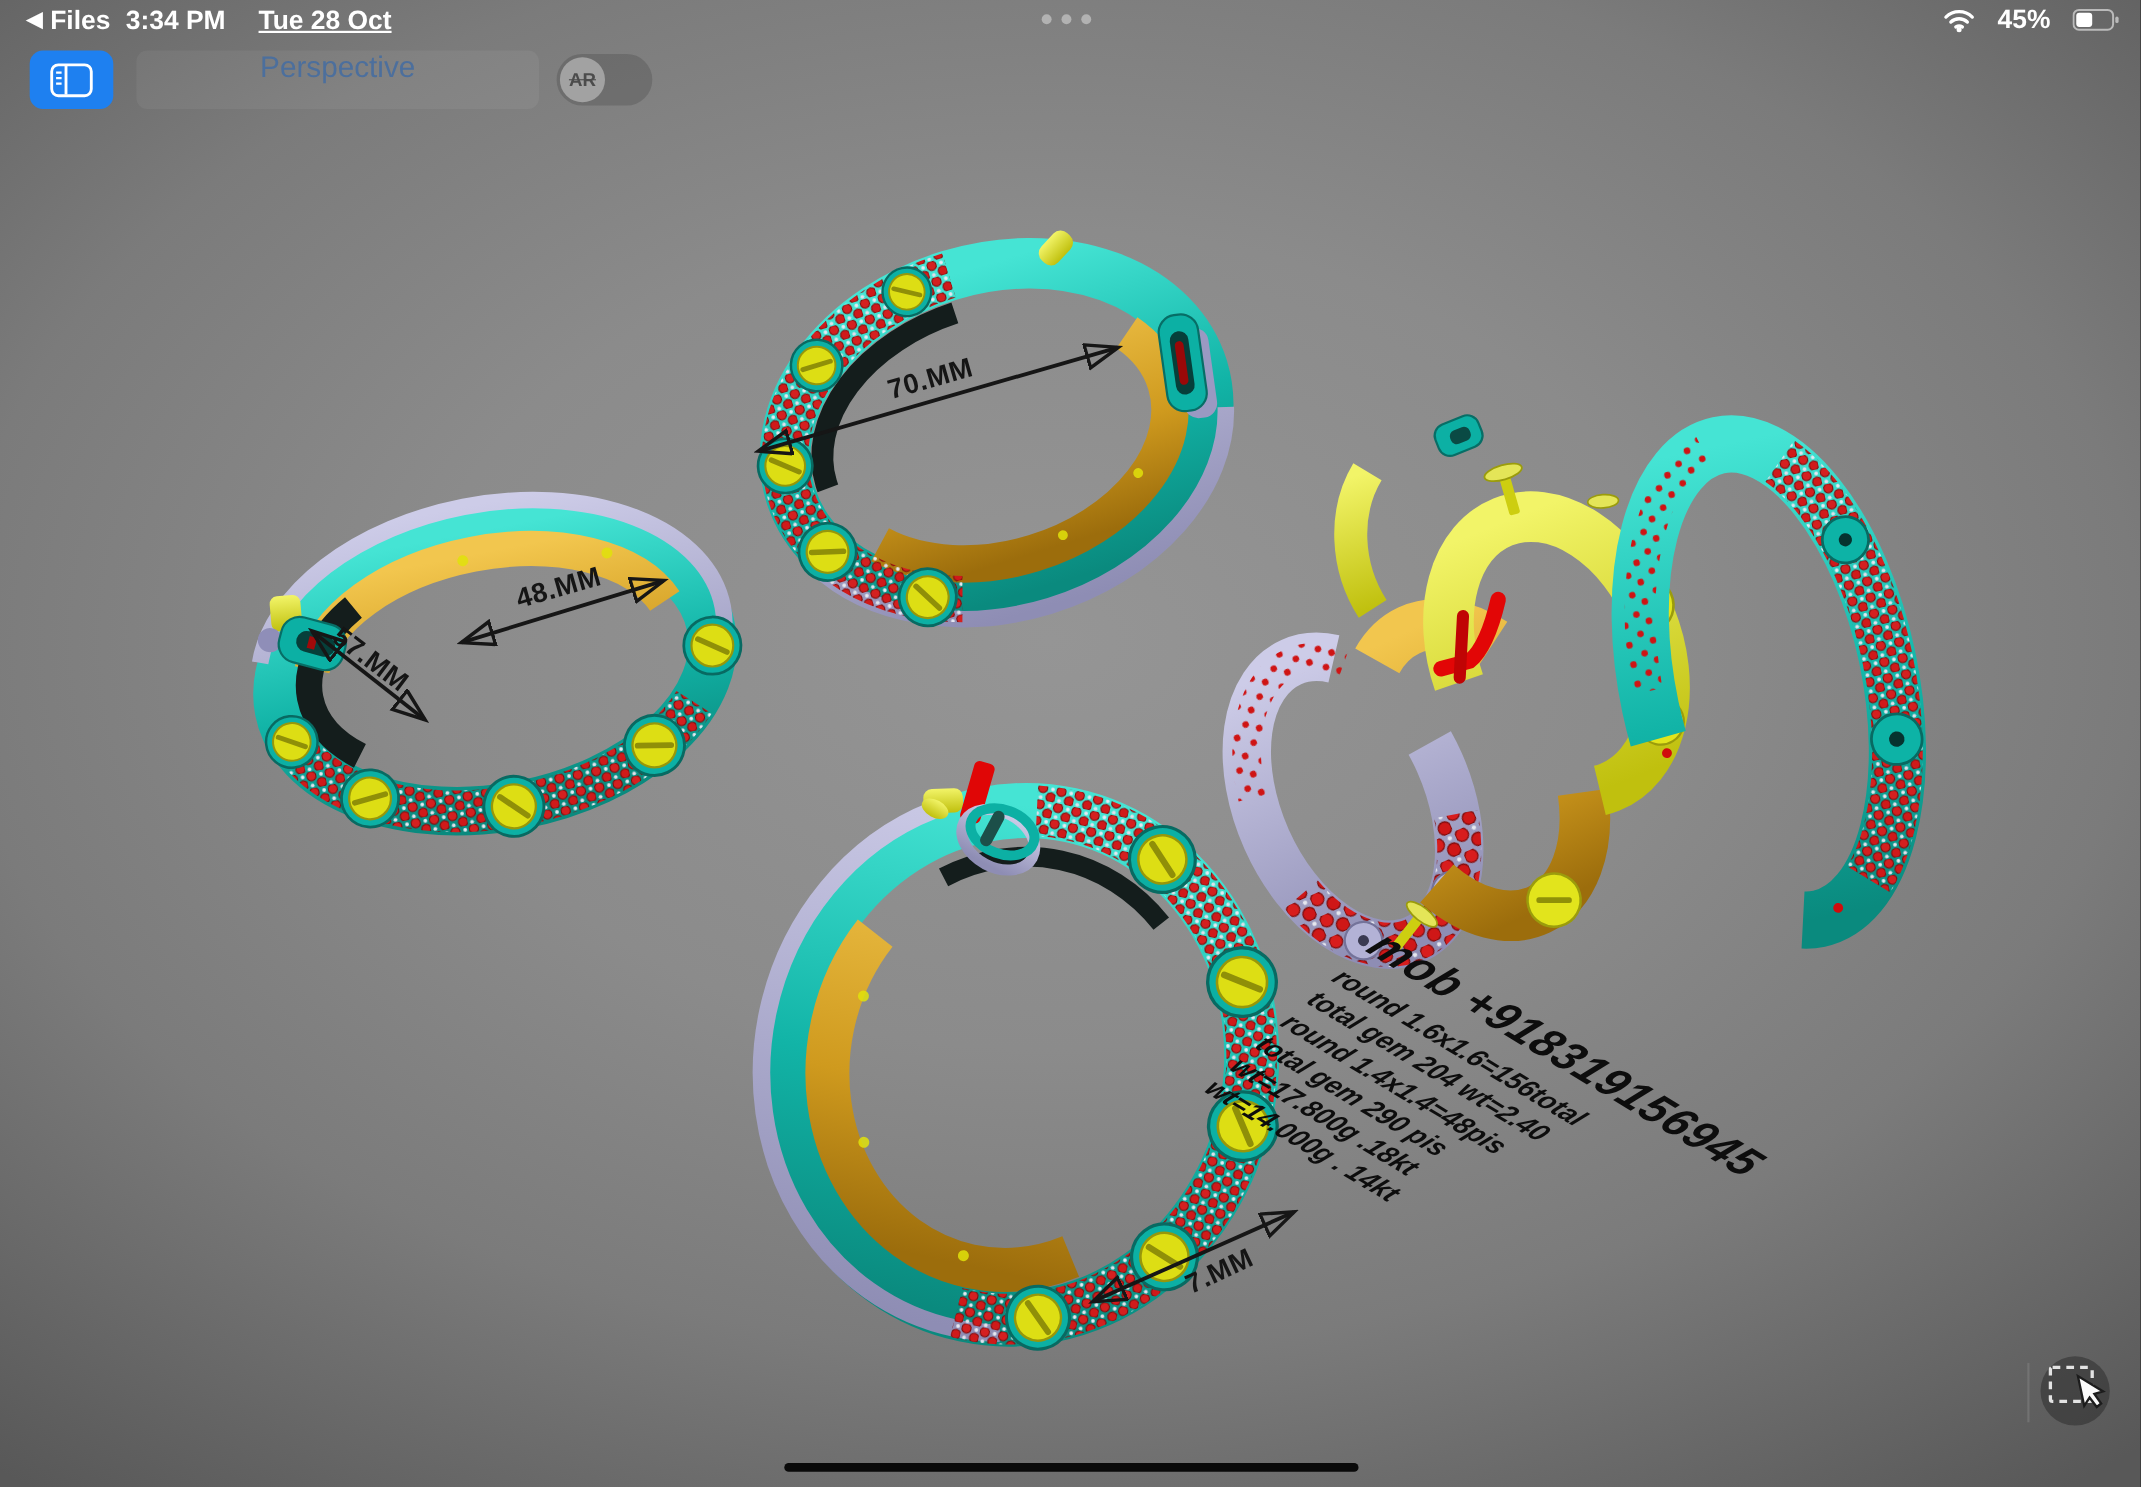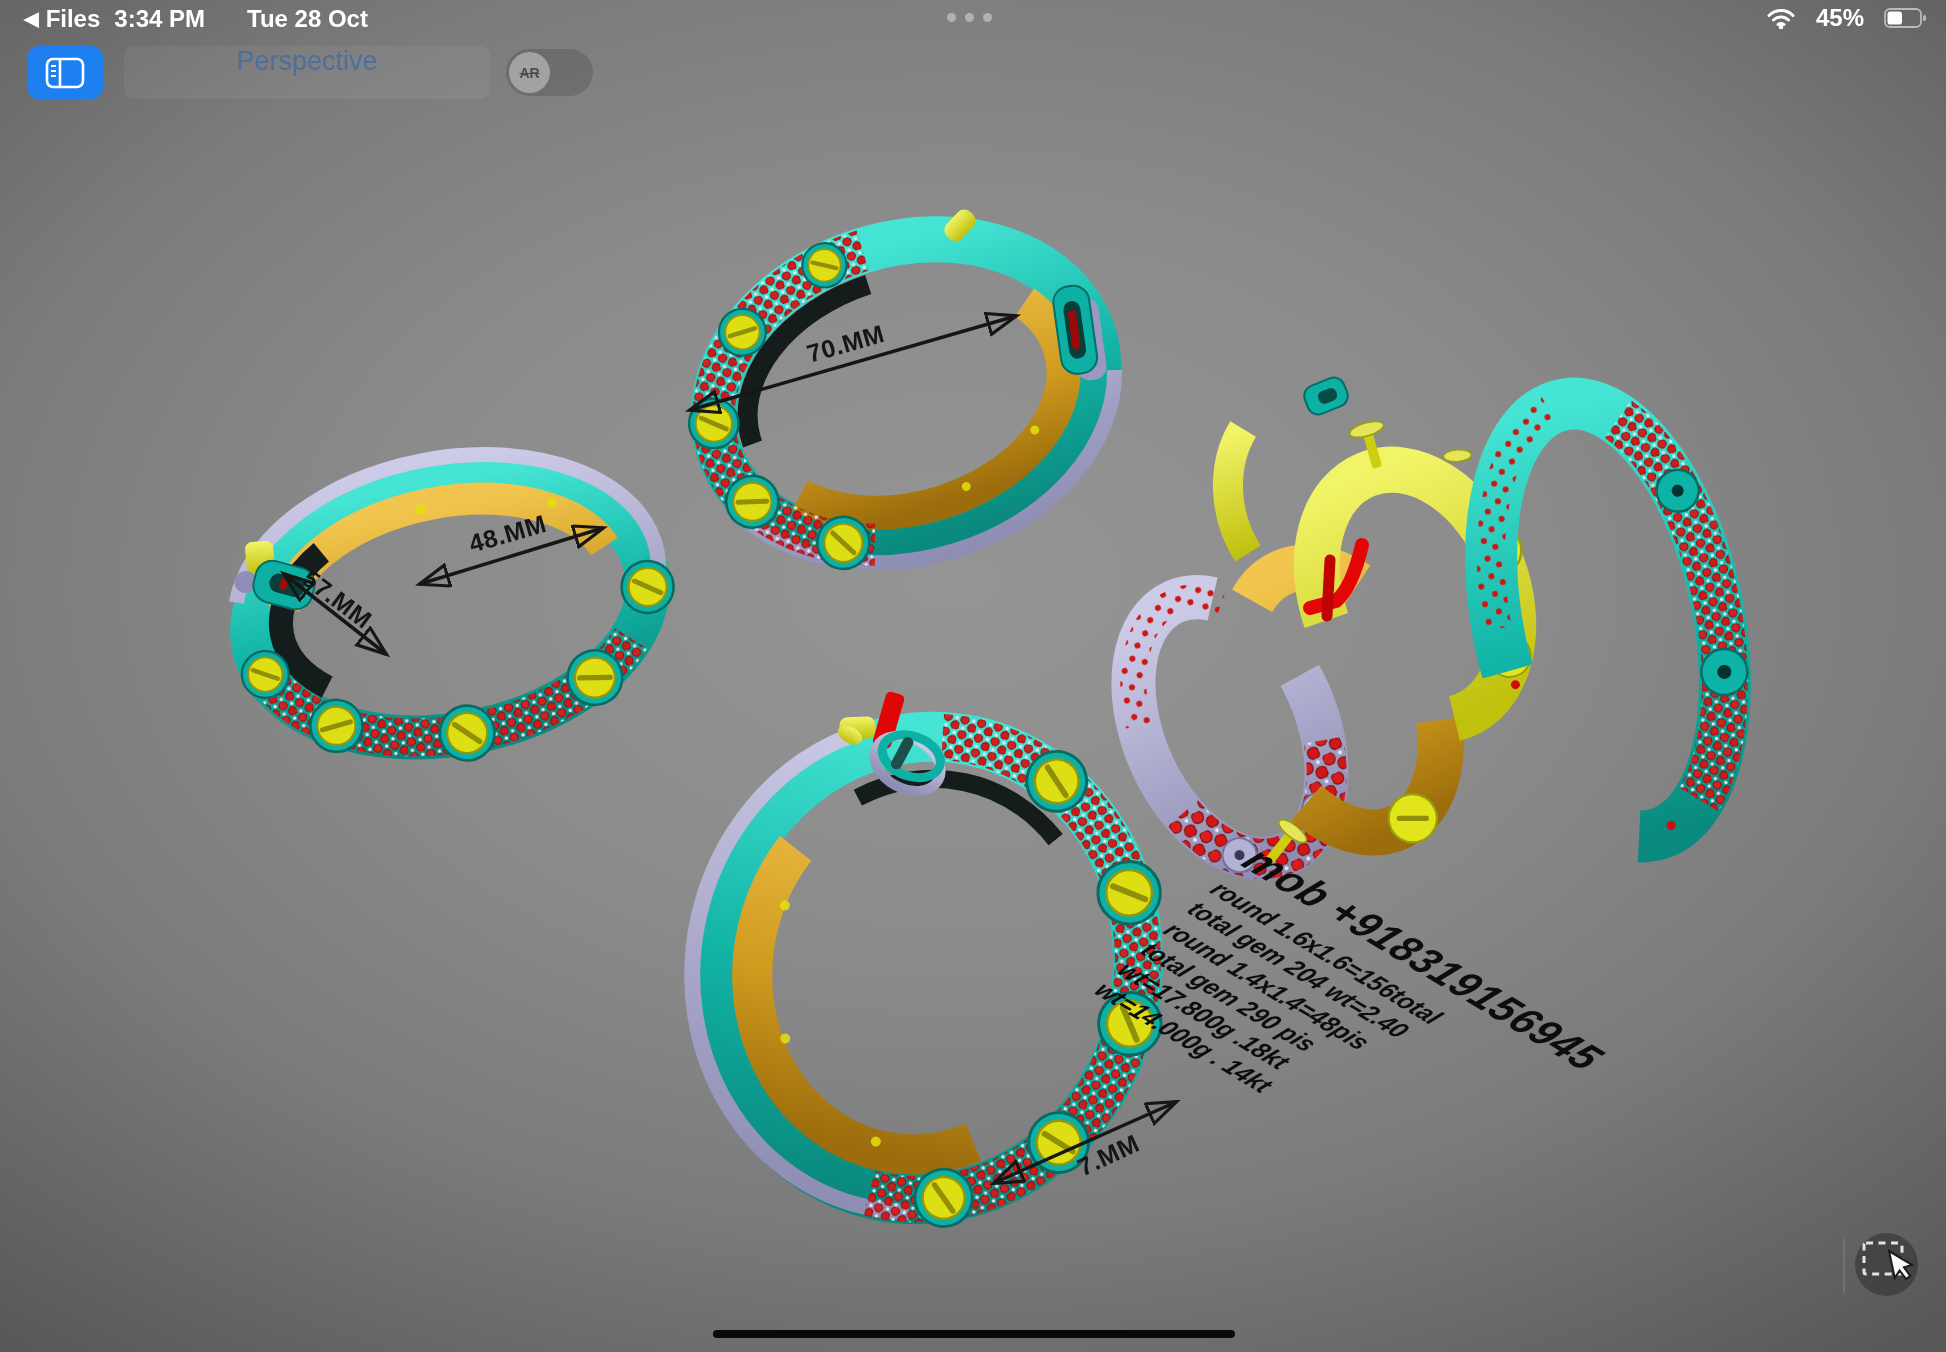--- a/index.html
+++ b/index.html
@@ -7,29 +7,29 @@
     position:relative;width:1946px;height:1352px;overflow:hidden;
     font-family:"Liberation Sans", sans-serif;
     background:radial-gradient(ellipse 1500px 980px at 49% 43%, #959595 0%, #8b8b8b 38%, #7b7b7b 66%, #585858 100%);
   }
   
   .statusbar{position:absolute;top:0;left:0;right:0;height:40px;color:#fff;font-size:24px;font-weight:600;}
   .sb-left{position:absolute;left:24px;top:5px;display:flex;align-items:center;}
   .back-btn{display:flex;align-items:center;gap:7px;cursor:default;}
   .chev{font-size:19px;transform:translateY(-1px);}
   .sb-time{margin-left:14px;}
-  .sb-date{margin-left:42px;}
+  .sb-date{margin-left:30px;text-decoration:underline;}
   .sb-dots{position:absolute;left:947px;top:13px;display:flex;gap:9px;}
   .sb-dots span{width:9px;height:9px;border-radius:50%;background:#b2b2b2;}
   .sb-right{position:absolute;right:18px;top:4px;display:flex;align-items:center;gap:20px;}
   
   .side-btn{position:absolute;left:27px;top:46px;width:76px;height:53px;border-radius:12px;background:#1e80f0;display:flex;align-items:center;justify-content:center;}
   .persp{position:absolute;left:124px;top:46px;width:366px;height:53px;border-radius:10px;background:rgba(255,255,255,0.055);color:#4c6f9d;font-size:27px;font-weight:500;display:flex;align-items:flex-start;justify-content:center;}
   .ar-toggle{position:absolute;left:506px;top:49px;width:87px;height:47px;border-radius:24px;background:rgba(25,25,25,0.18);}
-  .ar-knob{position:absolute;left:3px;top:3px;width:41px;height:41px;border-radius:50%;background:#a2a2a2;color:#4c4c4c;font-size:14px;font-weight:700;display:flex;align-items:center;justify-content:center;text-decoration:line-through;}
+  .ar-knob{position:absolute;left:3px;top:3px;width:41px;height:41px;border-radius:50%;background:#a2a2a2;color:#4c4c4c;font-size:17px;font-weight:700;display:flex;align-items:center;justify-content:center;text-decoration:line-through;}
   
   .ann{position:absolute;left:1268px;top:840px;transform:rotate(31deg) skewX(-18deg);transform-origin:0 0;color:#0d0d0d;font-weight:bold;font-style:italic;white-space:nowrap;}
   .ann-phone{font-size:40px;letter-spacing:1px;margin-bottom:7px;}
   .ann-line{font-size:24px;line-height:1.22;}
   
   .markups{position:absolute;left:1640px;top:1235px;width:187px;height:61px;border-radius:31px;background:rgba(30,30,30,0.42);display:flex;align-items:center;justify-content:center;gap:13px;color:#c6c6c6;font-size:28px;}
   .ctrl-sep{position:absolute;left:1843px;top:1239px;width:2px;height:54px;background:rgba(130,130,130,0.55);}
   .sel-btn{position:absolute;left:1855px;top:1233px;width:63px;height:63px;border-radius:50%;background:rgba(30,30,30,0.42);}
   .sel-btn svg{overflow:visible;}
   

